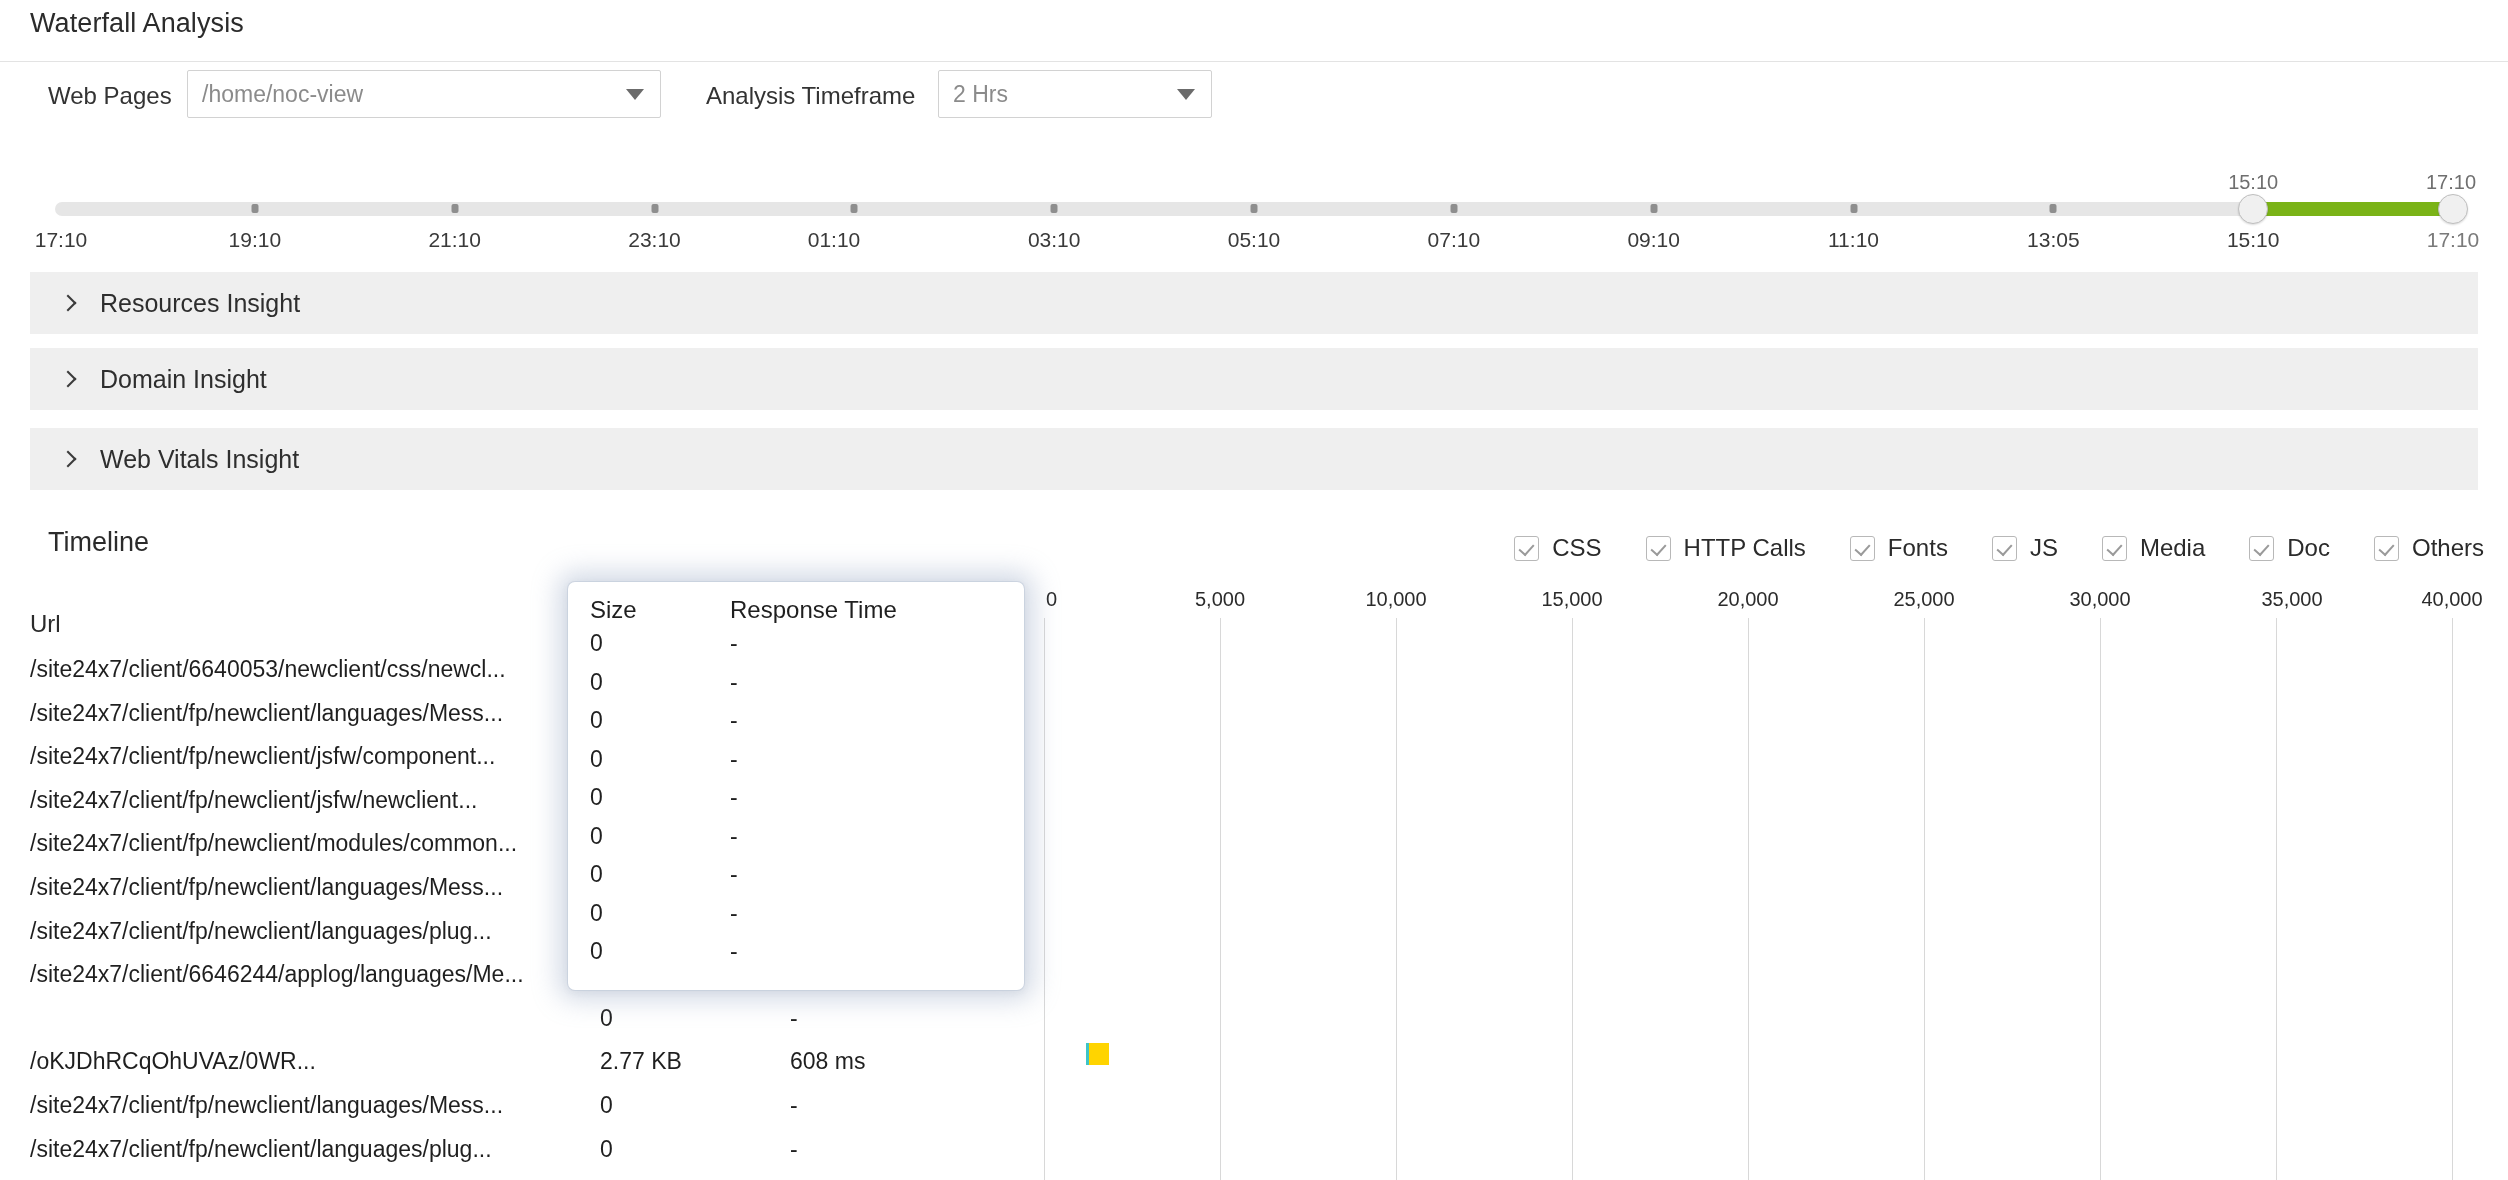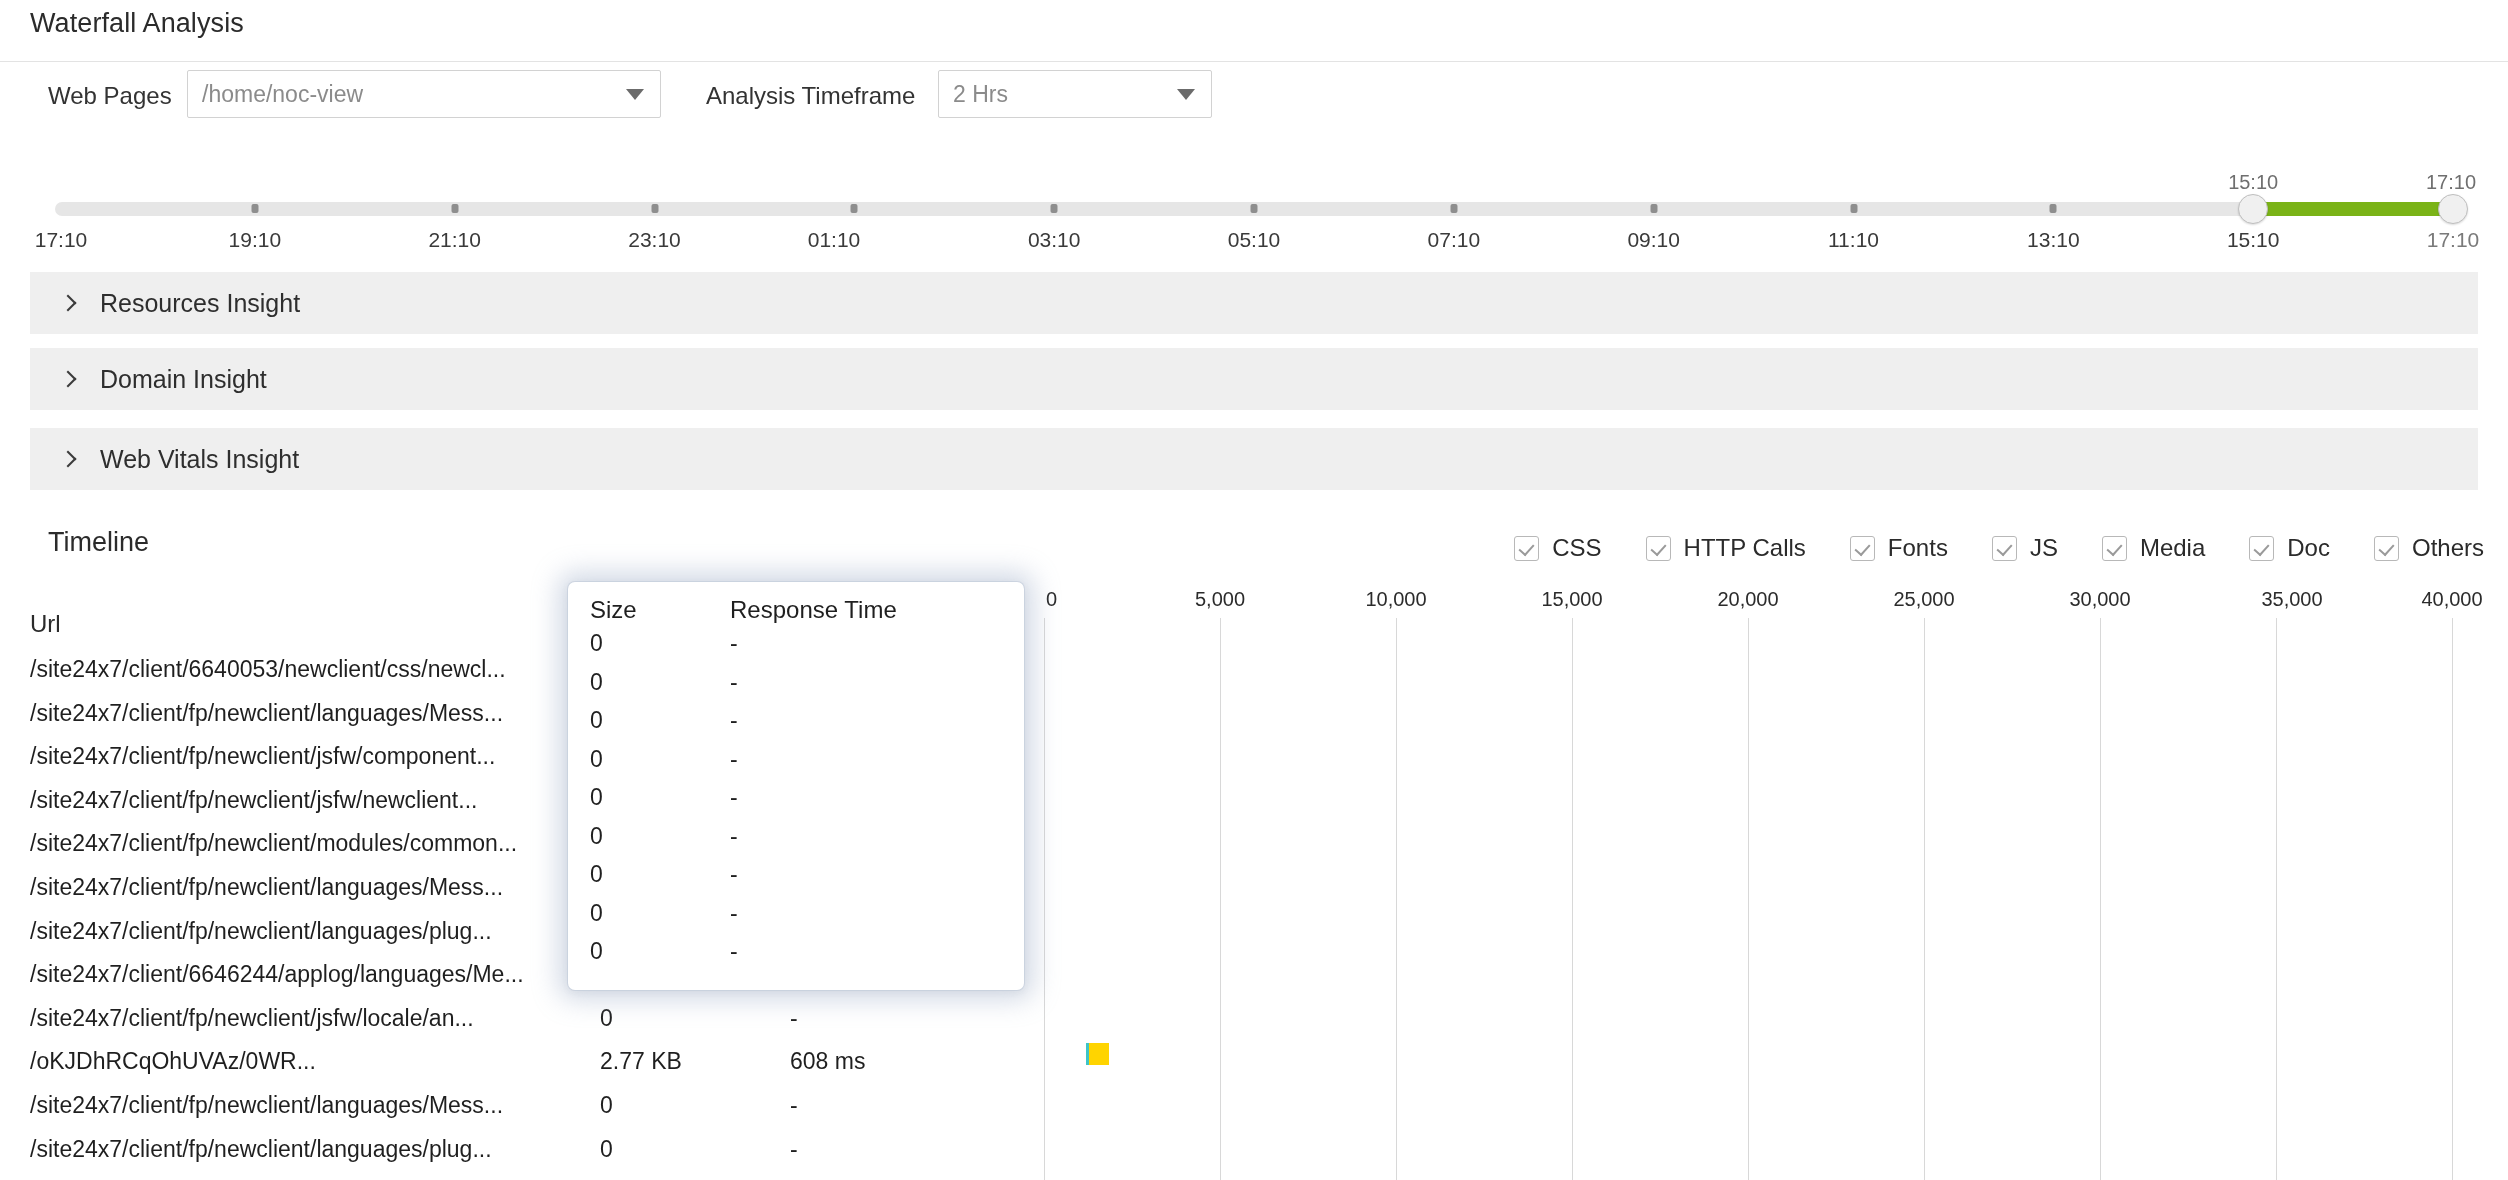--- a/index.html
+++ b/index.html
@@ -192,21 +192,21 @@
   <div class="tick-label" style="left: 61px;">17:10</div>
       <div class="tick-label" style="left: 254.833px;">19:10</div>
       <div class="tick-label" style="left: 454.667px;">21:10</div>
       <div class="tick-label" style="left: 654.5px;">23:10</div>
       <div class="tick-label" style="left: 834px; text-align: center;">01:10</div>
       <div class="tick-label" style="left: 1054.17px;">03:10</div>
       <div class="tick-label" style="left: 1254px;">05:10</div>
       <div class="tick-label" style="left: 1453.83px;">07:10</div>
       <div class="tick-label" style="left: 1653.67px;">09:10</div>
       <div class="tick-label" style="left: 1853.5px;">11:10</div>
-      <div class="tick-label" style="left: 2053.33px;">13:10</div>
+      <div class="tick-label" style="left: 2053.33px;">13:05</div>
       <div class="tick-label" style="left: 2253.17px;">15:10</div>
       <div class="tick-label muted" style="left: 2453px;">17:10</div>
     </div>
 
   <div class="insight" style="top:272px;">
     <div class="chev"></div>
     <div class="ilabel">Resources Insight</div>
   </div>
   <div class="insight" style="top:348px;">
     <div class="chev"></div>
@@ -290,21 +290,20 @@
           <div class="cell url">/site24x7/client/fp/newclient/languages/plug...</div>
           <div class="cell size">0</div>
           <div class="cell rt">-</div>
         </div>
         <div class="row" style="top: 361.2px;">
           <div class="cell url">/site24x7/client/6646244/applog/languages/Me...</div>
           <div class="cell size">0</div>
           <div class="cell rt">-</div>
         </div>
         <div class="row" style="top: 404.8px;">
-          <div class="cell url">/site24x7/client/fp/newclient/jsfw/locale/an...</div>
           <div class="cell size">0</div>
           <div class="cell rt">-</div>
         </div>
         <div class="row" style="top: 448.4px;">
           <div class="cell url">/oKJDhRCqOhUVAz/0WR...</div>
           <div class="cell size">2.77 KB</div>
           <div class="cell rt">608 ms</div>
         </div>
         <div class="row" style="top: 492px;">
           <div class="cell url">/site24x7/client/fp/newclient/languages/Mess...</div>

